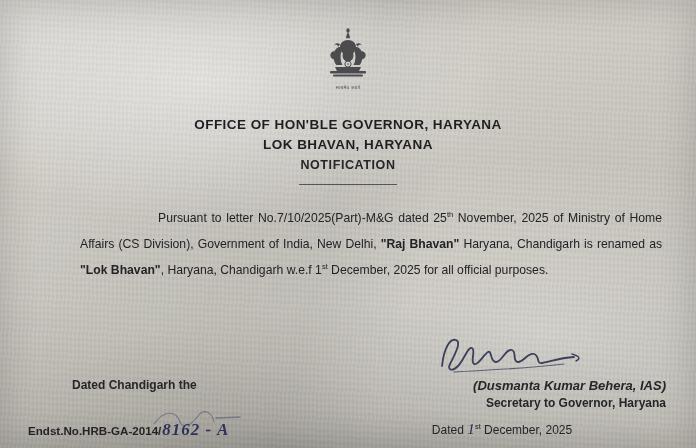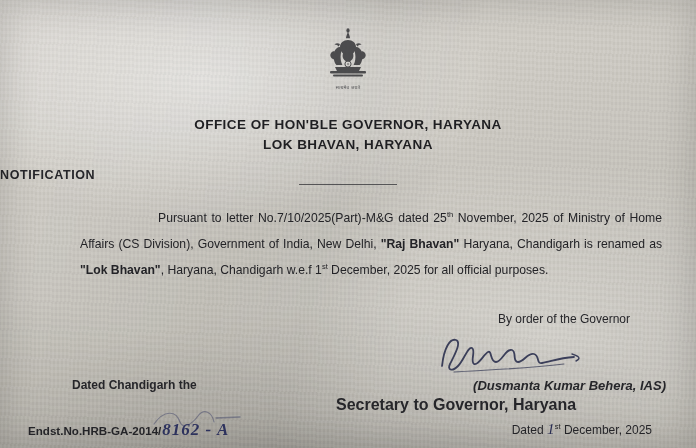--- a/index.html
+++ b/index.html
@@ -83,21 +83,22 @@
     font-size: 13.5px;
     letter-spacing: .45px;
     color: #1f1f22;
   }
   .office-line1 { top: 117px; }
   .office-line2 { top: 137px; }
 
   .notif-title {
     position: absolute;
     width: 100%;
-    top: 168px;
+    text-align: center;
+    top: 158px;
     font-weight: bold;
     font-size: 12.5px;
     letter-spacing: .6px;
   }
   .notif-underline {
     position: absolute;
     left: 50%;
     transform: translateX(-50%);
     top: 184px;
     width: 98px;
@@ -144,31 +145,31 @@
     font-size: 13px;
     font-weight: bold;
     text-align: right;
     width: 330px;
     font-style: italic;
   }
   .sign-desig {
     position: absolute;
     right: 30px;
     top: 396px;
-    font-size: 16px;
-    font-weight: bold;
-    text-align: left;
+    font-size: 12px;
+    font-weight: bold;
+    text-align: right;
     width: 330px;
   }
   .dated-right {
     position: absolute;
     right: 44px;
     top: 421px;
     font-size: 12px;
-    text-align: right;
+    text-align: center;
     width: 300px;
   }
   .dated-right .hand-date {
     font-family: "Liberation Serif", serif;
     font-size: 15px;
     color: #2b2f55;
     font-style: italic;
     letter-spacing: .2px;
   }
 
@@ -261,21 +262,20 @@
     <div class="office-line1">OFFICE OF HON'BLE GOVERNOR, HARYANA</div>
     <div class="office-line2">LOK BHAVAN, HARYANA</div>
 
     <div class="notif-title">NOTIFICATION</div>
     <div class="notif-underline"></div>
 
     <div class="body-text">
       <span class="indent"></span><span>Pursuant to letter No.7/10/2025(Part)-M&amp;G dated 25</span><sup>th</sup><span> November, 2025 of Ministry of Home Affairs (CS Division), Government of India, New Delhi, </span><b>"Raj Bhavan"</b><span> Haryana, Chandigarh is renamed as </span><b>"Lok Bhavan"</b><span>, Haryana, Chandigarh w.e.f 1</span><sup>st</sup><span> December, 2025 for all official purposes.</span>
     </div>
 
-    <div class="by-order">By order of the Governor</div>
 
     <div class="signature">
       <svg viewBox="0 0 180 50" width="180" height="50" aria-hidden="true">
         <g fill="none" stroke="#232848" stroke-width="1.8" stroke-linecap="round">
           <path d="M18 36 C20 18, 26 8, 32 10 C38 12, 30 26, 26 34 C23 40, 28 42, 34 36 C40 30, 44 16, 48 18 C52 20, 46 32, 50 34 C54 36, 60 24, 64 22 C68 20, 66 32, 72 32 C78 32, 82 18, 88 20 C93 22, 88 32, 94 32 C100 32, 104 22, 110 24 C116 26, 112 34, 118 33 C126 32, 134 28, 150 27"></path>
           <path d="M148 24 C154 26, 158 28, 152 31" stroke-width="1.4"></path>
           <path d="M30 42 C60 40, 100 39, 140 34" stroke-width="1.1" opacity=".75"></path>
         </g>
       </svg>
     </div>

